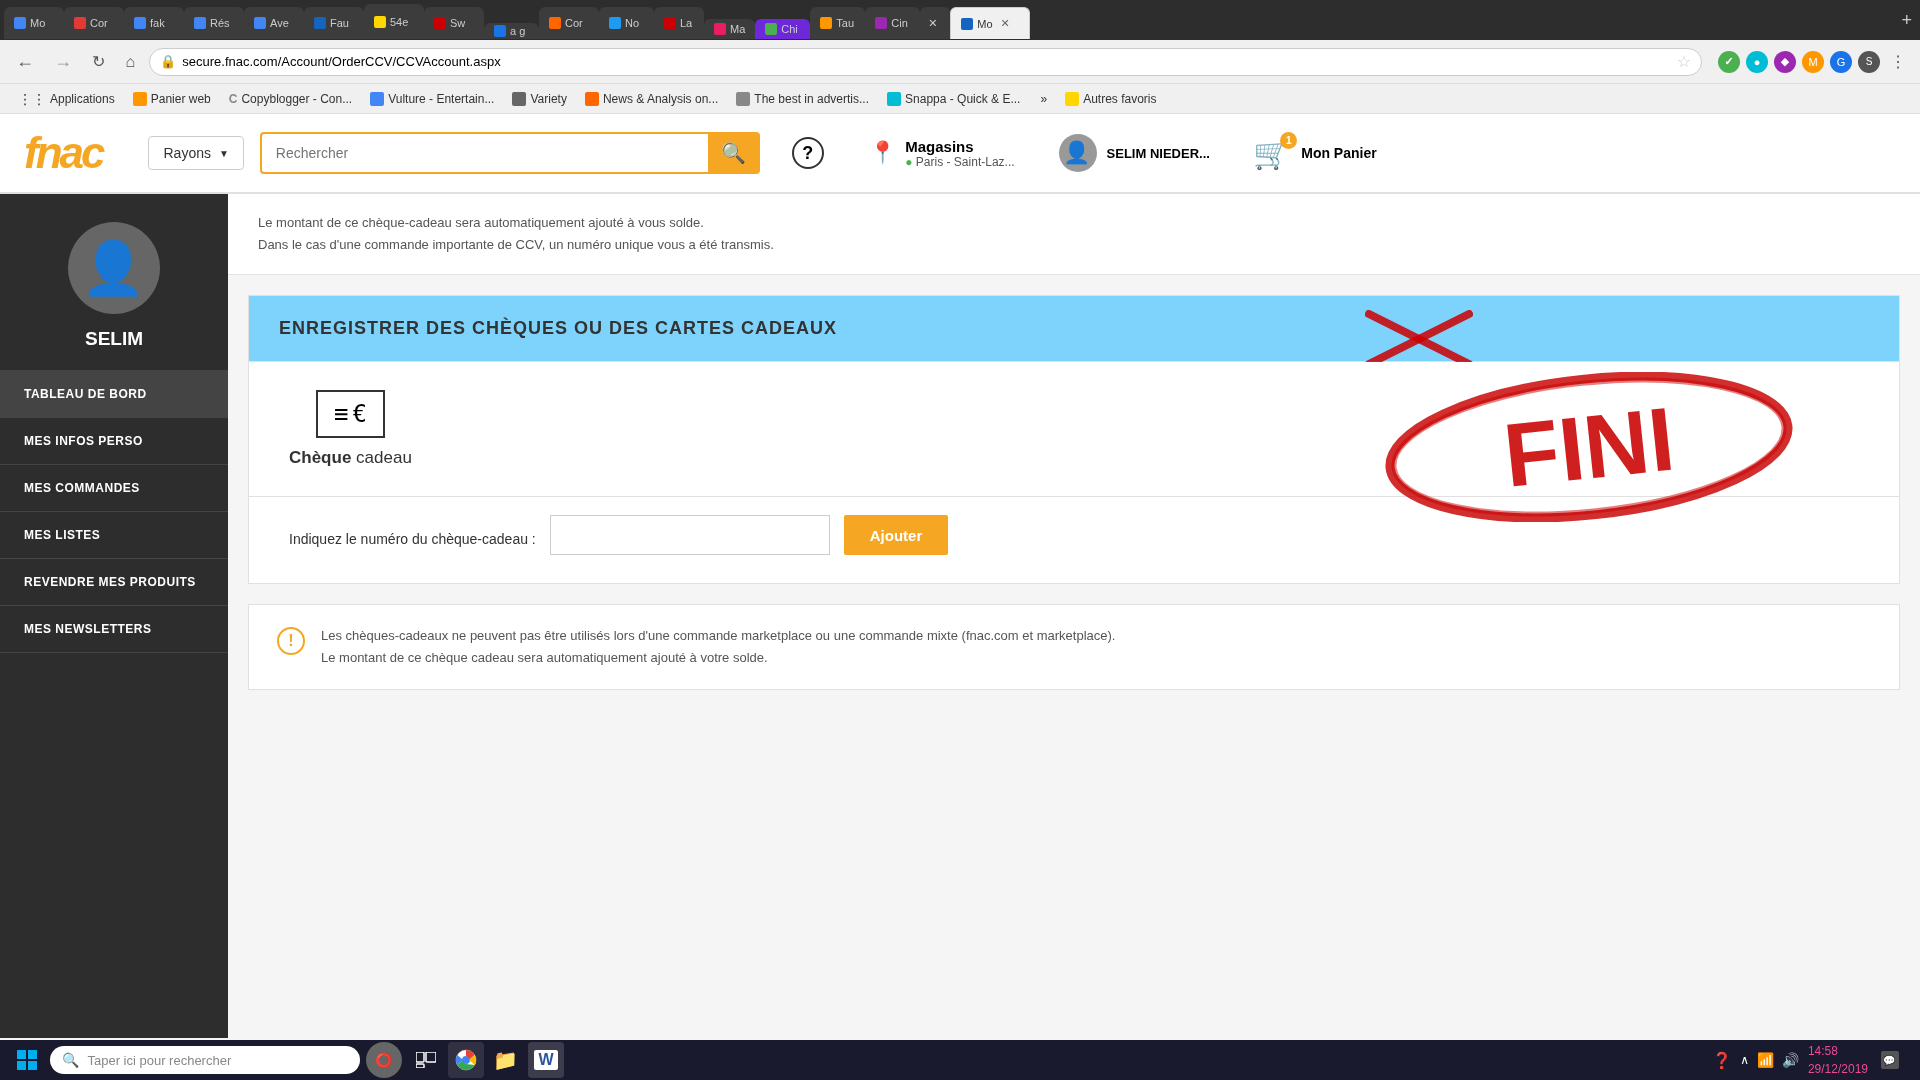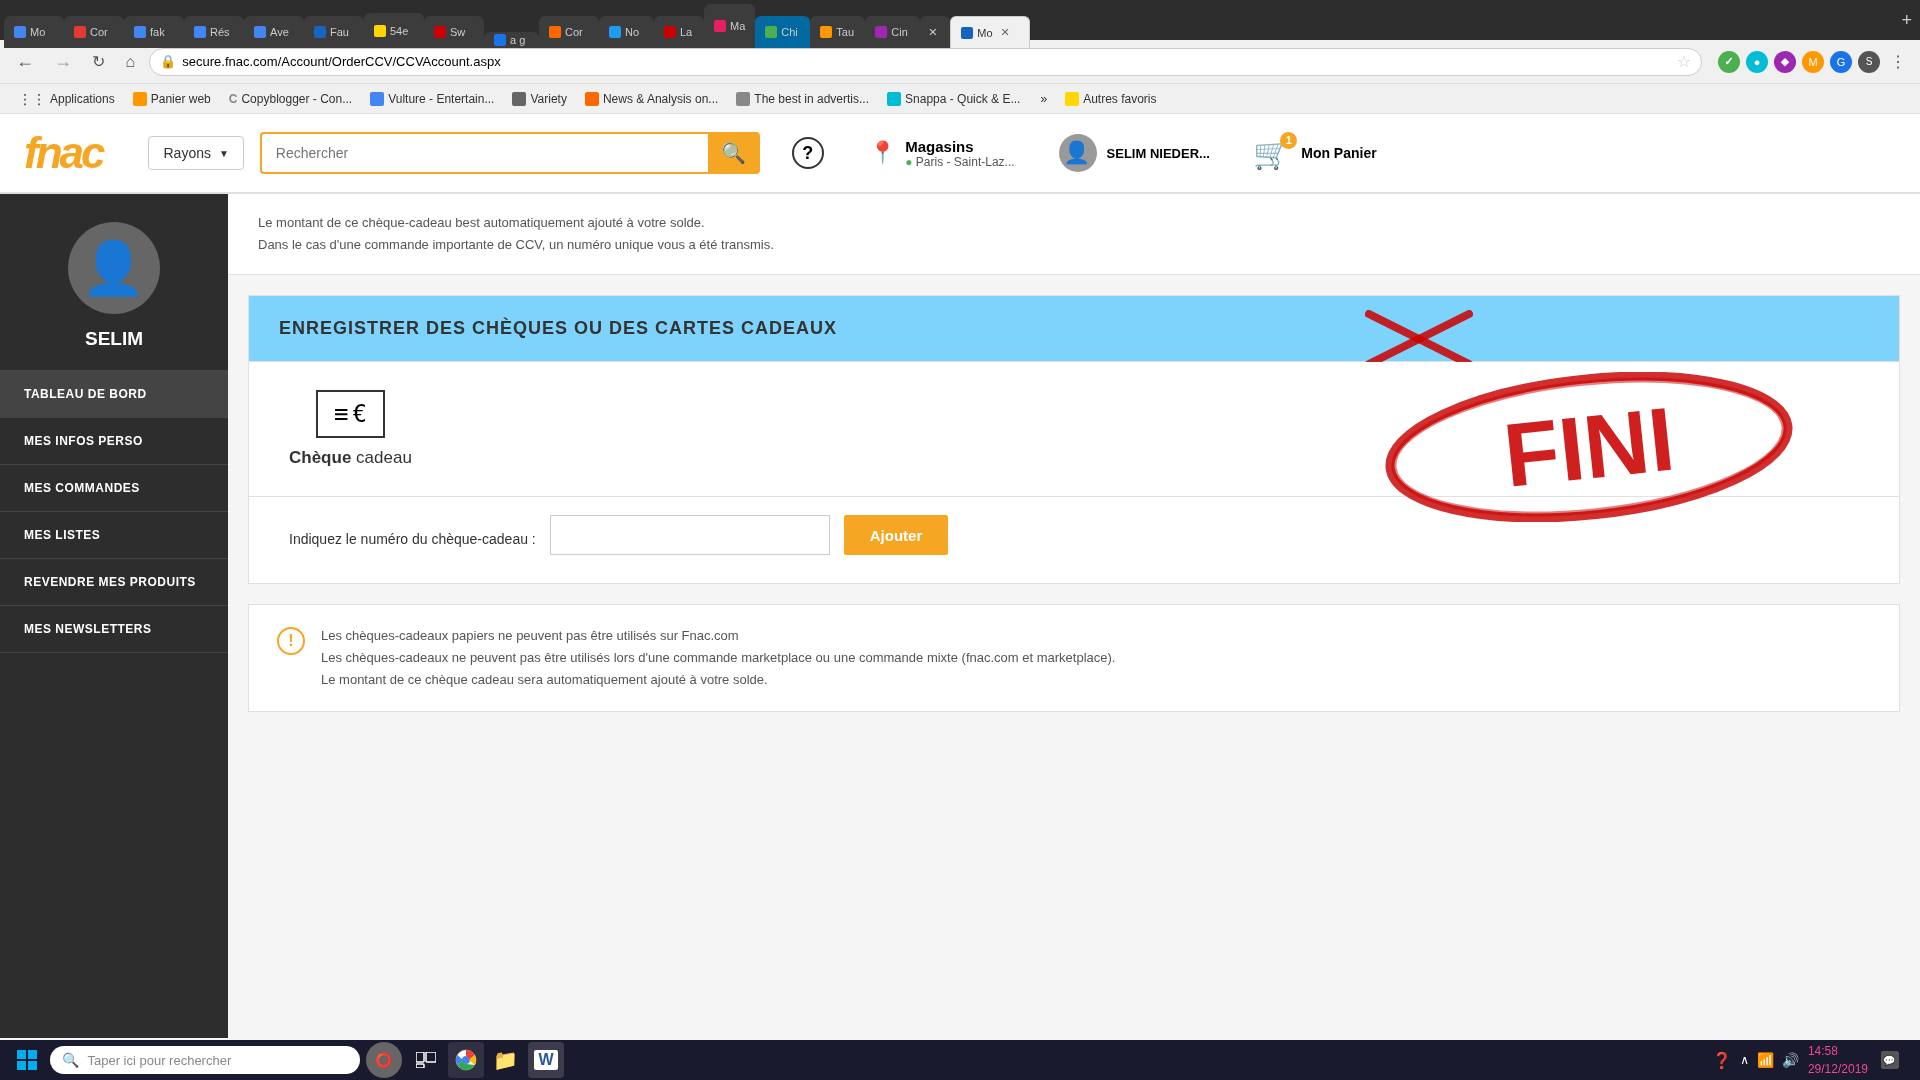--- a/index.html
+++ b/index.html
@@ -54,25 +54,25 @@
         <span>Cor</span>
       </div>
       <div style="background:#3c3c3c;border-radius:6px 6px 0 0;padding:4px 10px;font-size:11px;color:#ccc;display:flex;align-items:center;gap:4px;height:32px;min-width:55px;">
         <span style="width:12px;height:12px;background:#1d9bf0;border-radius:2px;display:inline-block;"></span>
         <span>No</span>
       </div>
       <div style="background:#3c3c3c;border-radius:6px 6px 0 0;padding:4px 10px;font-size:11px;color:#ccc;display:flex;align-items:center;gap:4px;height:32px;min-width:50px;">
         <span style="width:12px;height:12px;background:#cc0000;border-radius:2px;display:inline-block;"></span>
         <span>La</span>
       </div>
-      <div style="background:#3c3c3c;border-radius:6px 6px 0 0;padding:4px 10px;font-size:11px;color:#ccc;display:flex;align-items:center;gap:4px;height:44px;min-width:50px;">
+      <div style="background:#3c3c3c;border-radius:6px 6px 0 0;padding:4px 10px;font-size:11px;color:#ccc;display:flex;align-items:center;gap:4px;height:20px;min-width:50px;">
         <span style="width:12px;height:12px;background:#e91e63;border-radius:2px;display:inline-block;"></span>
         <span>Ma</span>
       </div>
-      <div style="background:#0369a1;border-radius:6px 6px 0 0;padding:4px 10px;font-size:11px;color:#ccc;display:flex;align-items:center;gap:4px;height:32px;min-width:55px;">
+      <div style="background:#6d28d9;border-radius:6px 6px 0 0;padding:4px 10px;font-size:11px;color:#ccc;display:flex;align-items:center;gap:4px;height:20px;min-width:55px;">
         <span style="width:12px;height:12px;background:#4caf50;border-radius:2px;display:inline-block;"></span>
         <span>Chi</span>
       </div>
       <div style="background:#3c3c3c;border-radius:6px 6px 0 0;padding:4px 10px;font-size:11px;color:#ccc;display:flex;align-items:center;gap:4px;height:32px;min-width:55px;">
         <span style="width:12px;height:12px;background:#ff9800;border-radius:2px;display:inline-block;"></span>
         <span>Tau</span>
       </div>
       <div style="background:#3c3c3c;border-radius:6px 6px 0 0;padding:4px 10px;font-size:11px;color:#ccc;display:flex;align-items:center;gap:4px;height:32px;min-width:55px;">
         <span style="width:12px;height:12px;background:#9c27b0;border-radius:2px;display:inline-block;"></span>
         <span>Cin</span>
@@ -215,21 +215,21 @@
         </li>
         <li style="padding:16px 24px;font-size:12px;font-weight:700;letter-spacing:0.5px;cursor:pointer;border-bottom:1px solid #444;">
           <span>MES NEWSLETTERS</span>
         </li>
       </ul>
     </div>
 
     <div style="flex:1;background:#f5f5f5;overflow-y:auto;">
 
       <div style="background:white;padding:18px 30px;border-bottom:1px solid #e0e0e0;">
-        <p style="font-size:13px;color:#555;line-height:1.7;">Le montant de ce chèque-cadeau best automatiquement ajouté à votre solde.</p>
+        <p style="font-size:13px;color:#555;line-height:1.7;">Le montant de ce chèque-cadeau sera automatiquement ajouté à vous solde.</p>
         <p style="font-size:13px;color:#555;line-height:1.7;">Dans le cas d'une commande importante de CCV, un numéro unique vous a été transmis.</p>
       </div>
 
       <div style="background:#7dd3fc;margin:20px;border:1px solid #e0e0e0;position:relative;">
 
         <div style="position:relative;padding:22px 30px;border-bottom:1px solid #e0e0e0;">
           <h2 style="font-size:18px;font-weight:bold;letter-spacing:1px;color:#333;text-transform:uppercase;">ENREGISTRER DES CHÈQUES OU DES CARTES CADEAUX</h2>
 
           <svg style="position:absolute;right:420px;top:8px;width:120px;height:70px;" viewBox="0 0 120 70">
             <line x1="10" y1="10" x2="110" y2="60" stroke="#cc0000" stroke-width="8" stroke-linecap="round" opacity="0.85"></line>
@@ -263,21 +263,20 @@
         <div style="display:flex;align-items:center;padding:18px 40px 28px;gap:14px;background:white;border-top:1px solid #e0e0e0;">
           <label style="font-size:14px;color:#333;white-space:nowrap;margin-top:8px;">Indiquez le numéro du chèque-cadeau :</label>
           <input style="height: 40px; width: 280px; border: 1px solid rgb(204, 204, 204); padding: 0px 10px; font-size: 14px; outline: none;" type="text">
           <button style="height:40px;padding:0 26px;background:#f5a623;color:white;border:none;font-size:15px;font-weight:bold;cursor:pointer;border-radius:2px;">Ajouter</button>
         </div>
       </div>
 
       <div style="background:white;margin:20px;border:1px solid #e0e0e0;padding:20px 28px;display:flex;gap:16px;align-items:flex-start;">
         <div style="width:28px;height:28px;border:2px solid #f5a623;border-radius:50%;display:flex;align-items:center;justify-content:center;color:#f5a623;font-weight:bold;font-size:16px;flex-shrink:0;margin-top:2px;">!</div>
         <div>
-          <p style="font-size:13px;color:#555;line-height:1.7;">Les chèques-cadeaux papiers ne peuvent pas être utilisés sur Fnac.com</p>
           <p style="font-size:13px;color:#555;line-height:1.7;">Les chèques-cadeaux ne peuvent pas être utilisés lors d'une commande marketplace ou une commande mixte (fnac.com et marketplace).</p>
           <p style="font-size:13px;color:#555;line-height:1.7;">Le montant de ce chèque cadeau sera automatiquement ajouté à votre solde.</p>
         </div>
       </div>
 
     </div>
   </div>
 </div>
 
 <div style="position:fixed;bottom:0;left:0;width:1920px;height:40px;background:#1a1a2e;display:flex;align-items:center;padding:0 8px;gap:4px;z-index:1000;">

